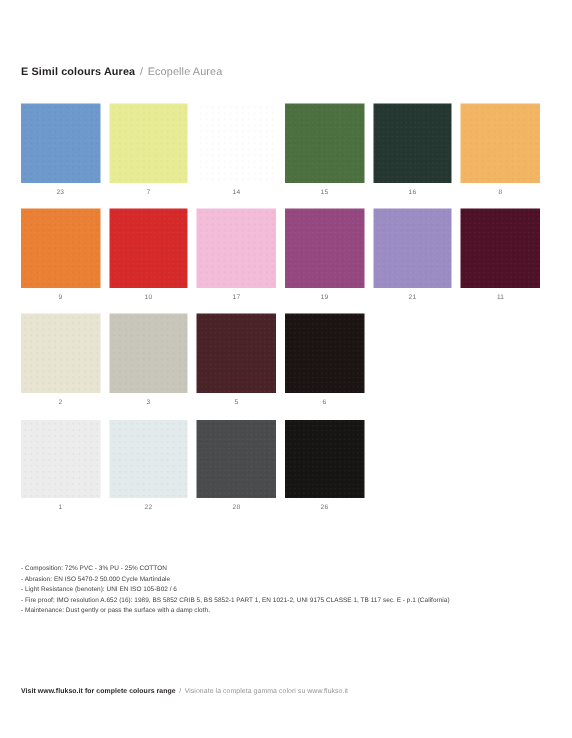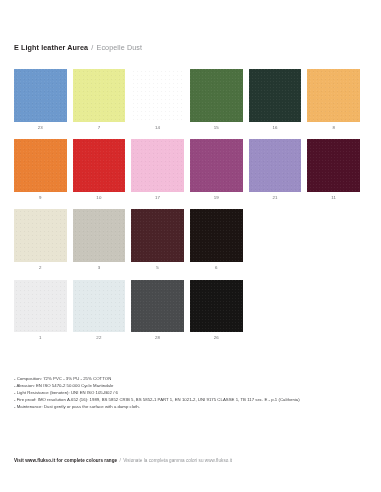--- a/index.html
+++ b/index.html
@@ -133,23 +133,23 @@
     font-weight: normal;
   }
 </style>
 </head>
 <body>
 
 <div class="page">
 
   <div class="header">
     <span class="code">E</span>
-    <span class="title-en">Light leather Aurea</span>
+    <span class="title-en">Simil colours Aurea</span>
     <span class="sep">/</span>
-    <span class="title-it">Ecopelle Dust</span>
+    <span class="title-it">Ecopelle Aurea</span>
   </div>
 
   <div class="rows">
       <div class="row">
         <div class="cell">
           <span class="chip" style="background-color: rgb(109, 153, 205);"></span>
           <span class="label">23</span>
         </div>
         <div class="cell">
           <span class="chip" style="background-color: rgb(231, 236, 148);"></span>

